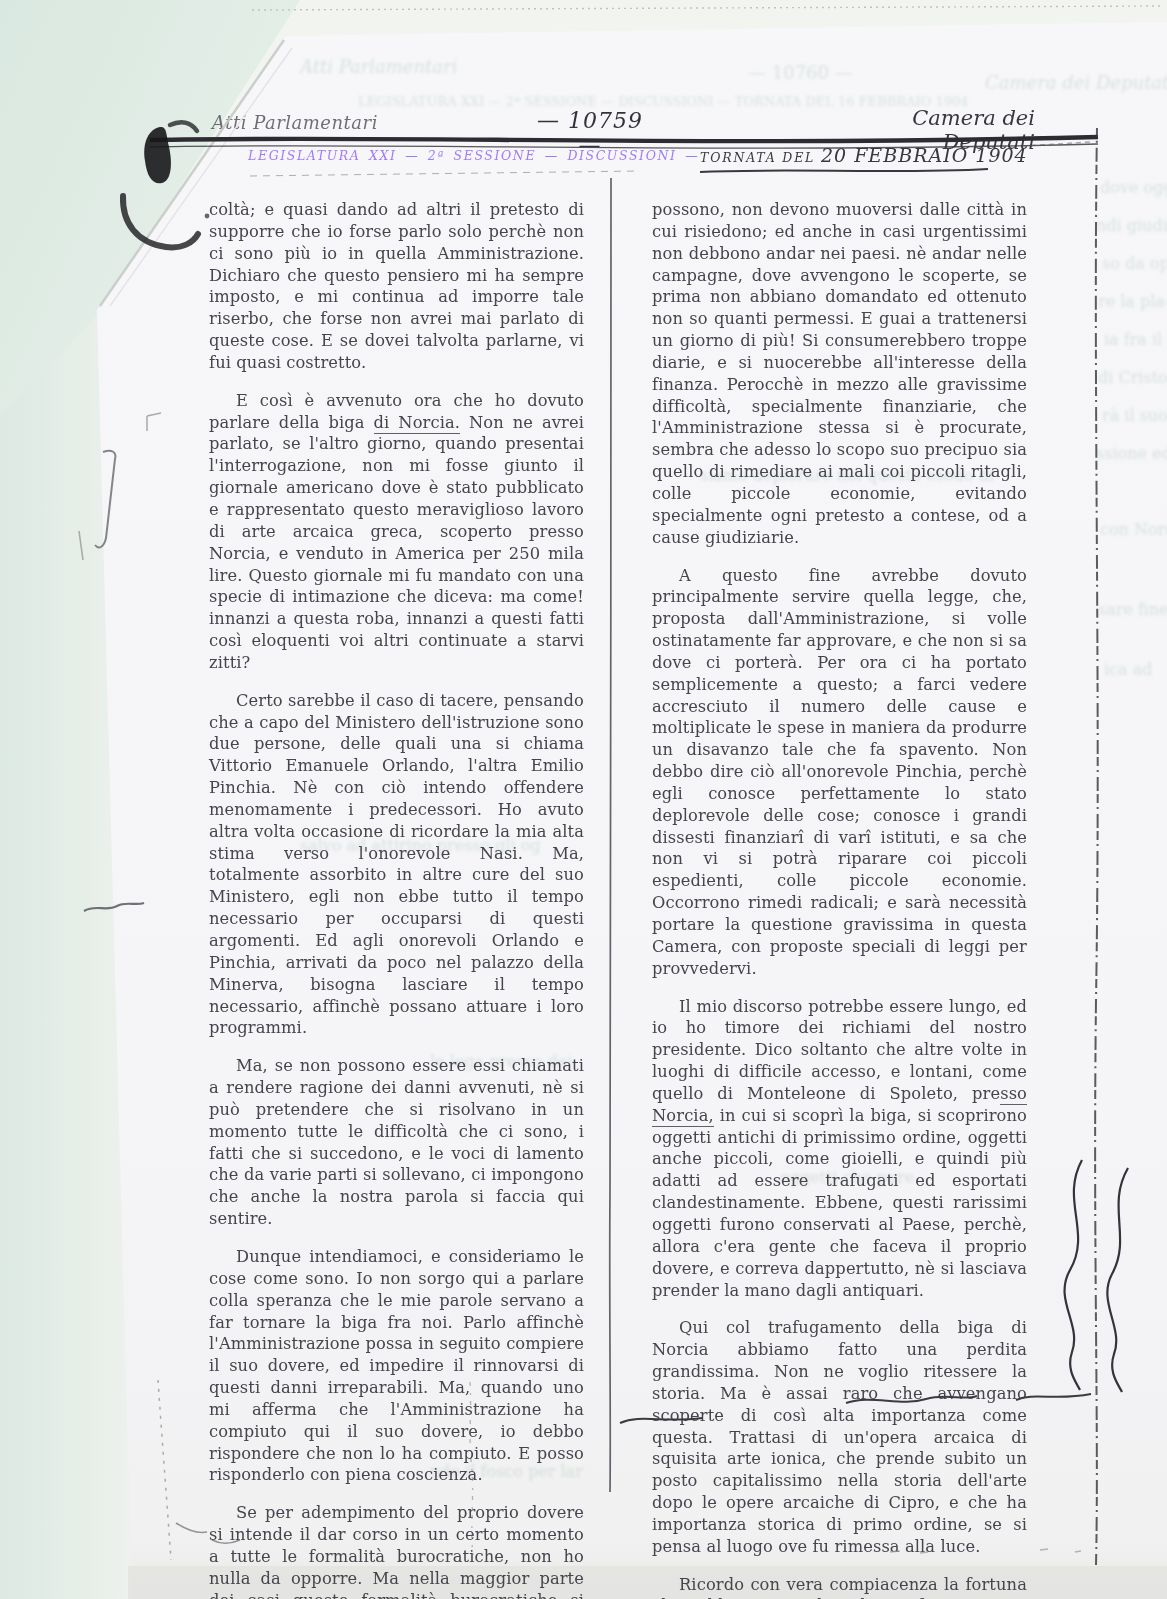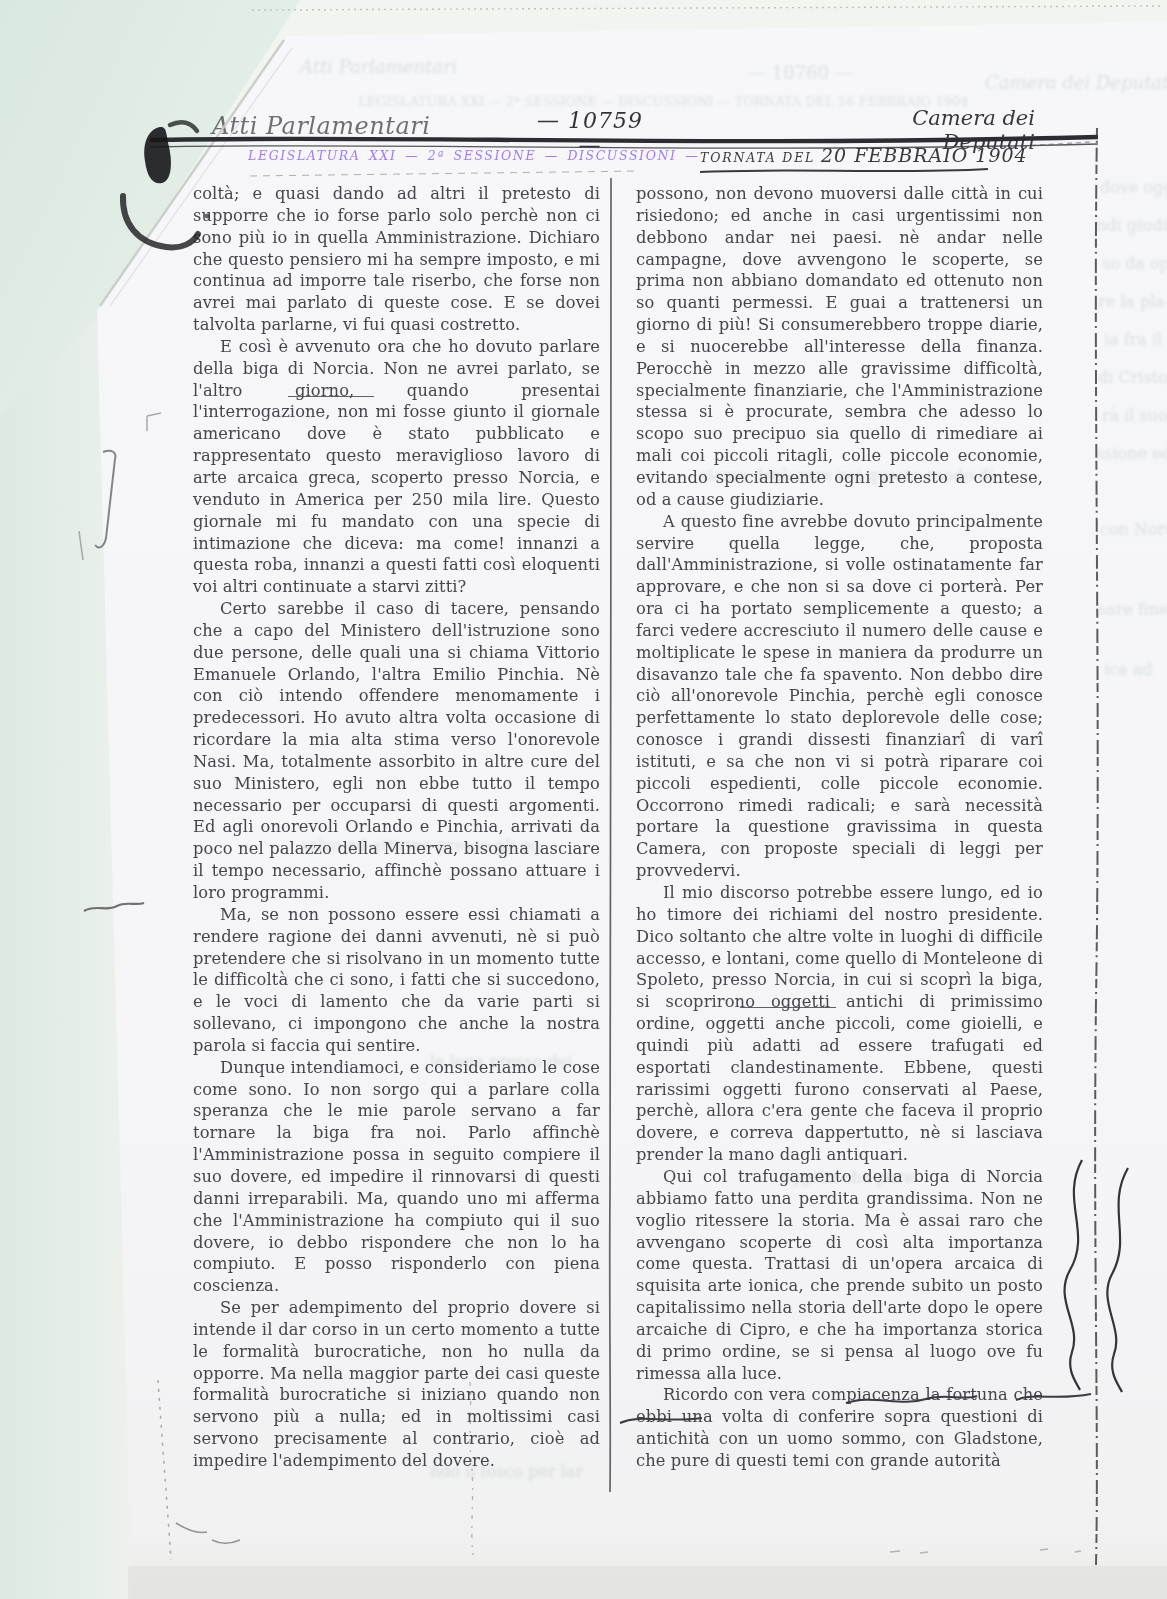--- a/index.html
+++ b/index.html
@@ -27,38 +27,38 @@
   
   .ghost{position:absolute;inset:0;z-index:2;pointer-events:none;}
   .ghost span{
     position:absolute;color:#a9bfae;opacity:.42;filter:blur(1.6px);
     font-family:"DejaVu Serif","Liberation Serif",serif;white-space:nowrap;
   }
   .ghost span.it{font-style:italic;}
 
   
   .hdr{position:absolute;z-index:3;color:#3c3a42;font-style:italic;}
-  #hdr-left{left:212px;top:112px;font-style:italic;font-size:24px;opacity:.72;letter-spacing:.5px;}
+  #hdr-left{left:212px;top:112px;font-style:italic;font-size:18px;opacity:.72;letter-spacing:.5px;}
   #hdr-center{left:530px;top:108px;width:120px;text-align:center;font-size:22px;letter-spacing:1px;color:#34323a;}
   #hdr-right{left:825px;top:106px;width:210px;text-align:right;font-style:italic;font-size:21px;color:#38363e;}
   #hdr-sub-left{left:248px;top:148px;font-size:12.5px;letter-spacing:1.6px;color:#8b5cf6;opacity:.8;word-spacing:3px;}
   #hdr-sub-right{left:700px;top:144px;font-size:12.5px;letter-spacing:1.8px;color:#3a383f;}
   #hdr-sub-right .big{font-size:19px;letter-spacing:1px;}
 
   
   .col{
     position:absolute;top:183px;z-index:3;
     font-size:16.3px;line-height:21.85px;color:#46444c;
     text-align:justify;letter-spacing:.1px;
   }
   #colL{left:193px;width:407px;}
   #colR{left:636px;width:407px;}
-  .col p{margin:0;text-indent:27px;}
+  .col p{margin:16px;text-indent:27px;}
   .col p.noindent{text-indent:0;}
-  .col .u{border-bottom:1.6px solid rgba(70,68,76,.85);padding-bottom:18px;}
+  .col .u{border-bottom:1.6px solid rgba(70,68,76,.85);padding-bottom:1px;}
 
   .overlay{position:absolute;inset:0;z-index:4;pointer-events:none;}
 </style>
 </head>
 <body>
 
 <div id="canvas">
 
   <div class="backdrop"></div>
   <div class="mint-strip"></div>

